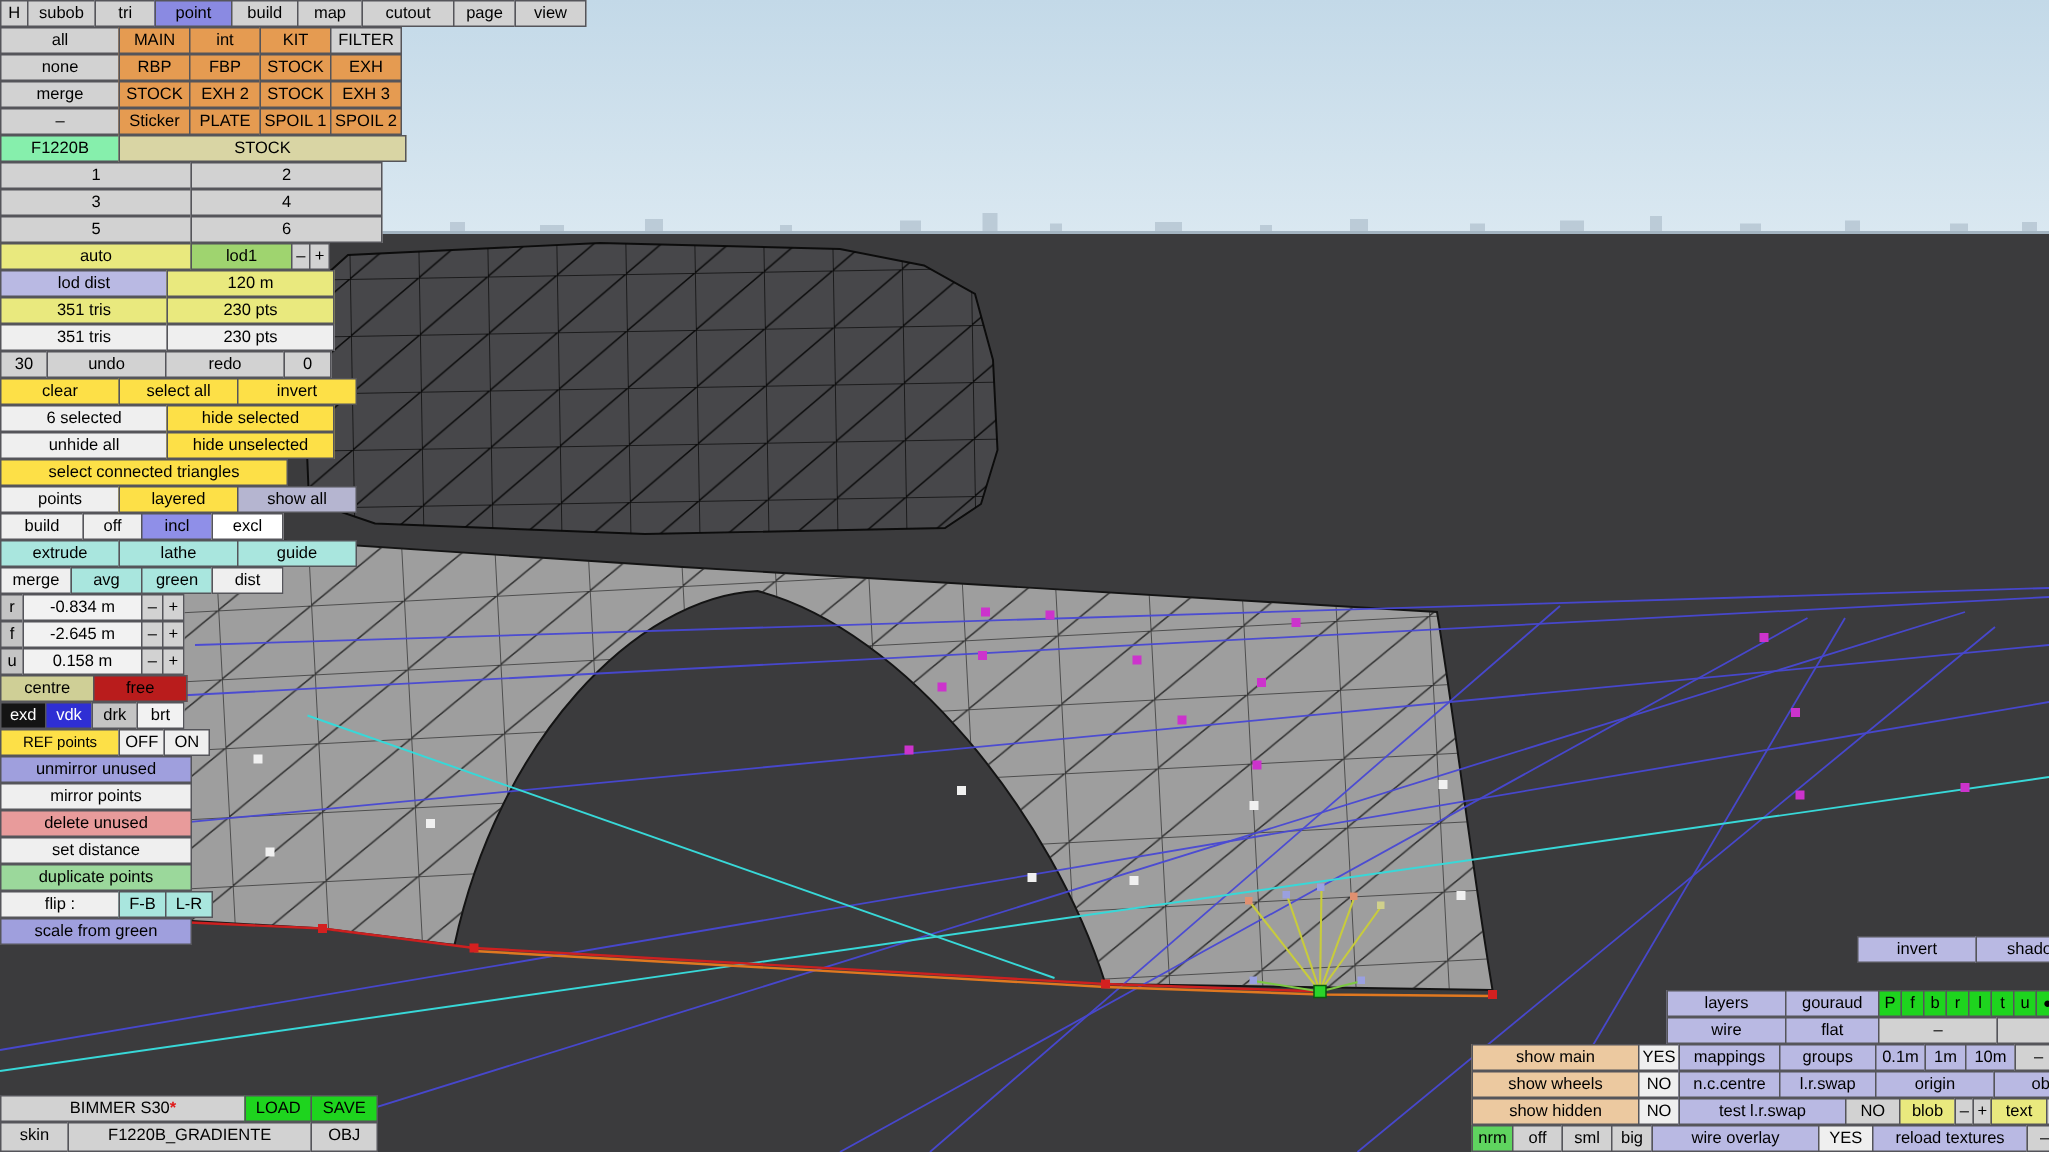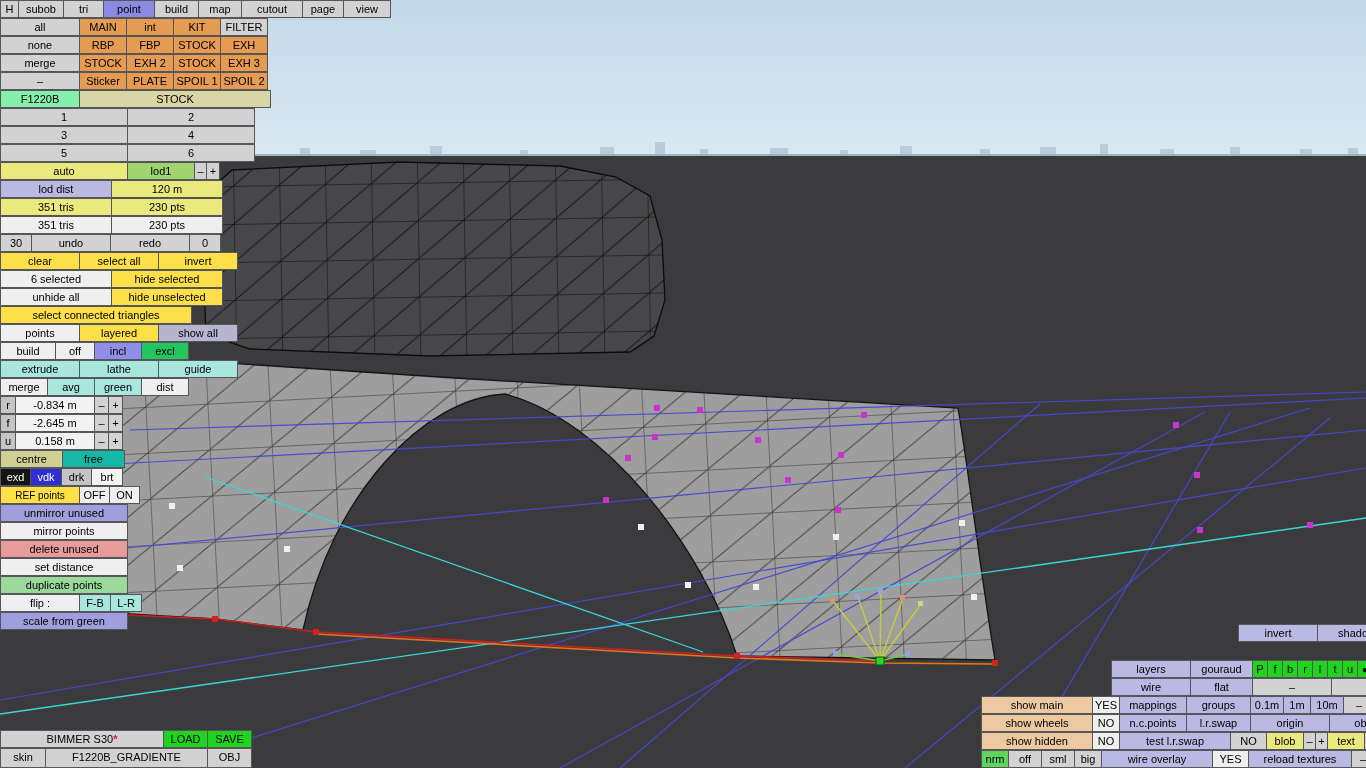--- a/index.html
+++ b/index.html
@@ -19,24 +19,24 @@
   .w44{width:44px}.w45{width:45px}.w46{width:46px}.w48{width:48px}.w49{width:62px}
   .w52{width:52px}.w56{width:56px}.w63{width:63px}.w64{width:80px}.w65{width:65px}
   .w68{width:68px}.w80{width:80px}.w96{width:112px}.w104{width:104px}.w128{width:128px}
   .w163{width:163px}.w164{width:164px}.w192{width:192px}
   
   .c-grey{background:#d2d2d2}.c-grey2{background:#c4c4c4}.c-dgrey{background:#b5b5d0}
   .c-orange{background:#e59b51}.c-tan{background:#d9d5a4}.c-tan2{background:#86efac}
   .c-yellow{background:#e9e97e}.c-green{background:#9fd46f}.c-bgreen{background:#1ed41e}
   .c-ngreen{background:#5fd45f}.c-lav{background:#b9b9e3}.c-lav2{background:#fde047}
   .c-lav3{background:#9f9fdd}.c-white{background:#efefef}.c-bright{background:#f2f2f2}
-  .c-cyan{background:#a9e6de}.c-blue{background:#8f8fe8}.c-violet{background:#22c55e}
+  .c-cyan{background:#a9e6de}.c-blue{background:#8f8fe8}.c-violet{background:#ffffff}
   .c-peach{background:#ecc9a0}.c-red{background:#e89b9b}.c-black{background:#141414;color:#fff}
   .c-dblue{background:#2f2fd4;color:#fff}.c-pgreen{background:#9bd89b}
-  .c-khaki{background:#cfcf96}.c-khaki2{background:#14b8a6}.c-mpoint{background:#8a8ae2}
+  .c-khaki{background:#cfcf96}.c-khaki2{background:#b91c1c}.c-mpoint{background:#8a8ae2}
 </style>
 </head>
 <body>
 
 <svg id="scene" width="1366" height="768">
   <defs>
     <linearGradient id="sky" x1="0" y1="0" x2="0" y2="1">
       <stop offset="0" stop-color="#c3d9e8"></stop>
       <stop offset="1" stop-color="#dae8f1"></stop>
     </linearGradient>
@@ -380,21 +380,21 @@
   <div class="b w68 c-lav">mappings</div>
   <div class="b w65 c-lav">groups</div>
   <div class="b w34 c-lav">0.1m</div>
   <div class="b w28 c-lav">1m</div>
   <div class="b w34 c-lav">10m</div>
   <div class="b w32 c-grey">–</div>
 </div>
 <div class="row" style="top:714px;left:981px">
   <div class="b w96 c-peach">show wheels</div>
   <div class="b w28 c-white">NO</div>
-  <div class="b w68 c-lav">n.c.points</div>
+  <div class="b w68 c-lav">n.c.centre</div>
   <div class="b w65 c-lav">l.r.swap</div>
   <div class="b w64 c-lav">origin</div>
   <div class="b w64 c-lav">object</div>
 </div>
 <div class="row" style="top:732px;left:981px">
   <div class="b w96 c-peach">show hidden</div>
   <div class="b w28 c-white">NO</div>
   <div class="b w96 c-lav">test l.r.swap</div>
   <div class="b w37 c-grey">NO</div>
   <div class="b w38 c-yellow">blob</div>

